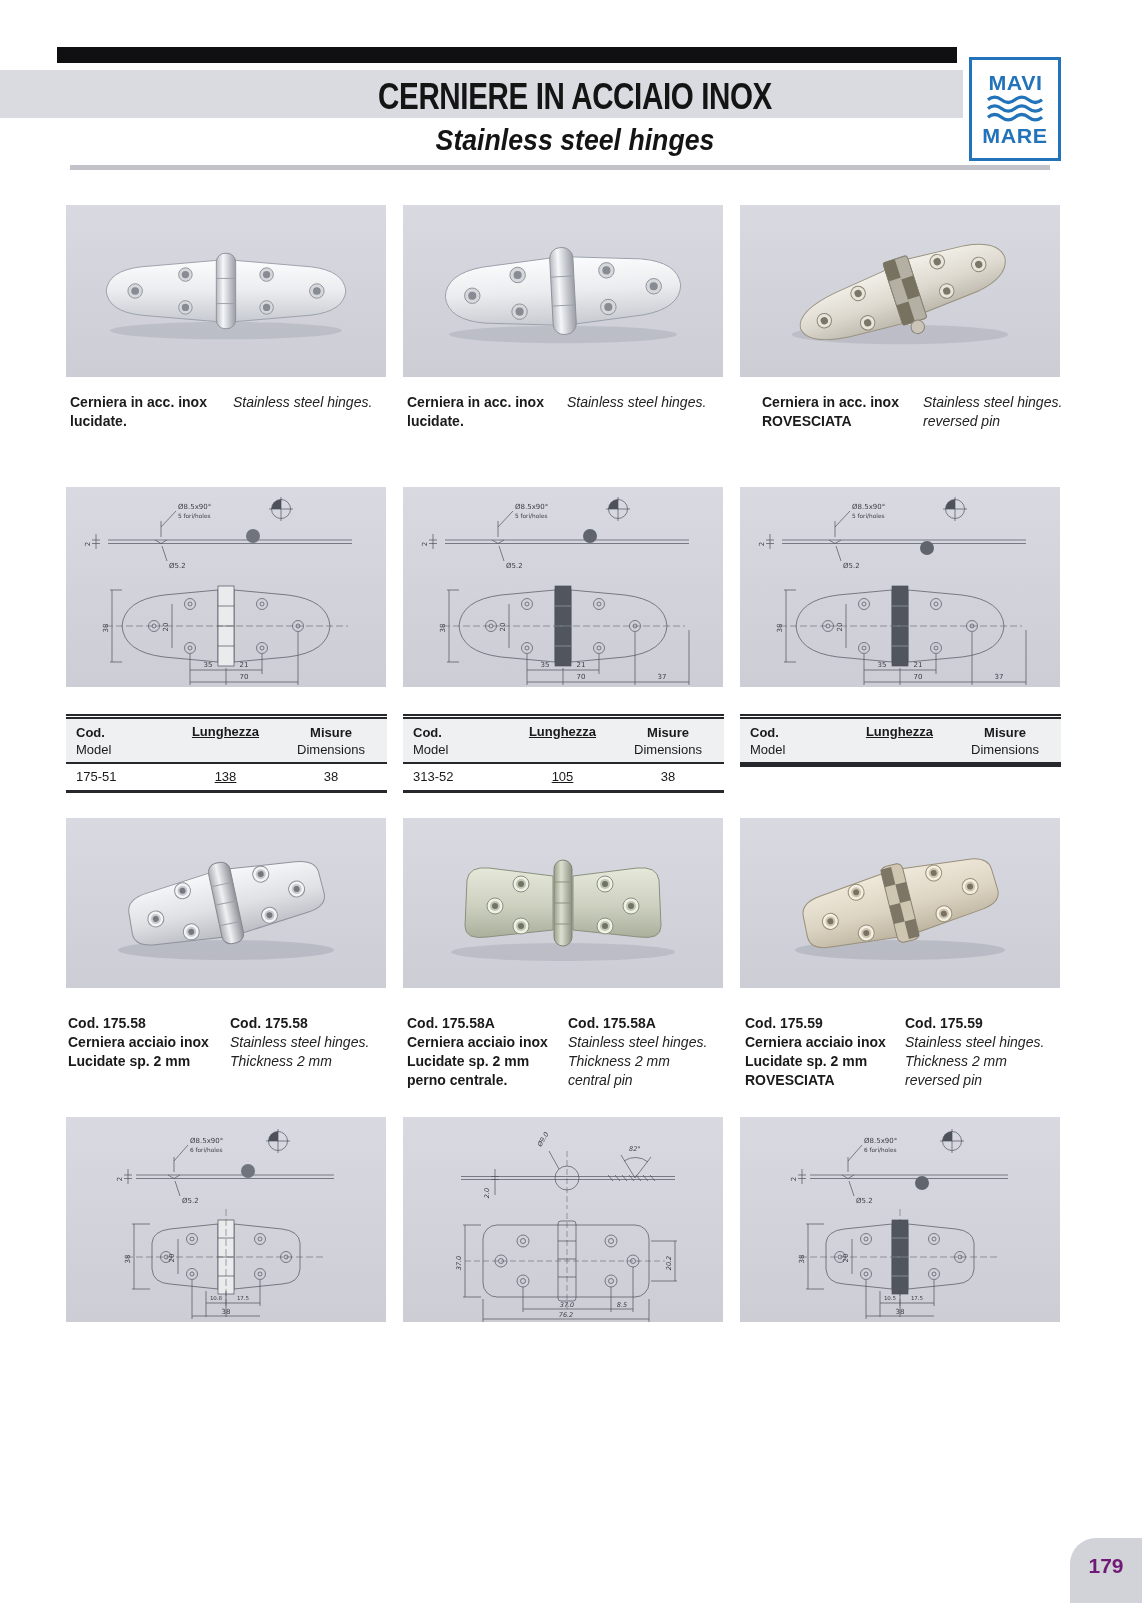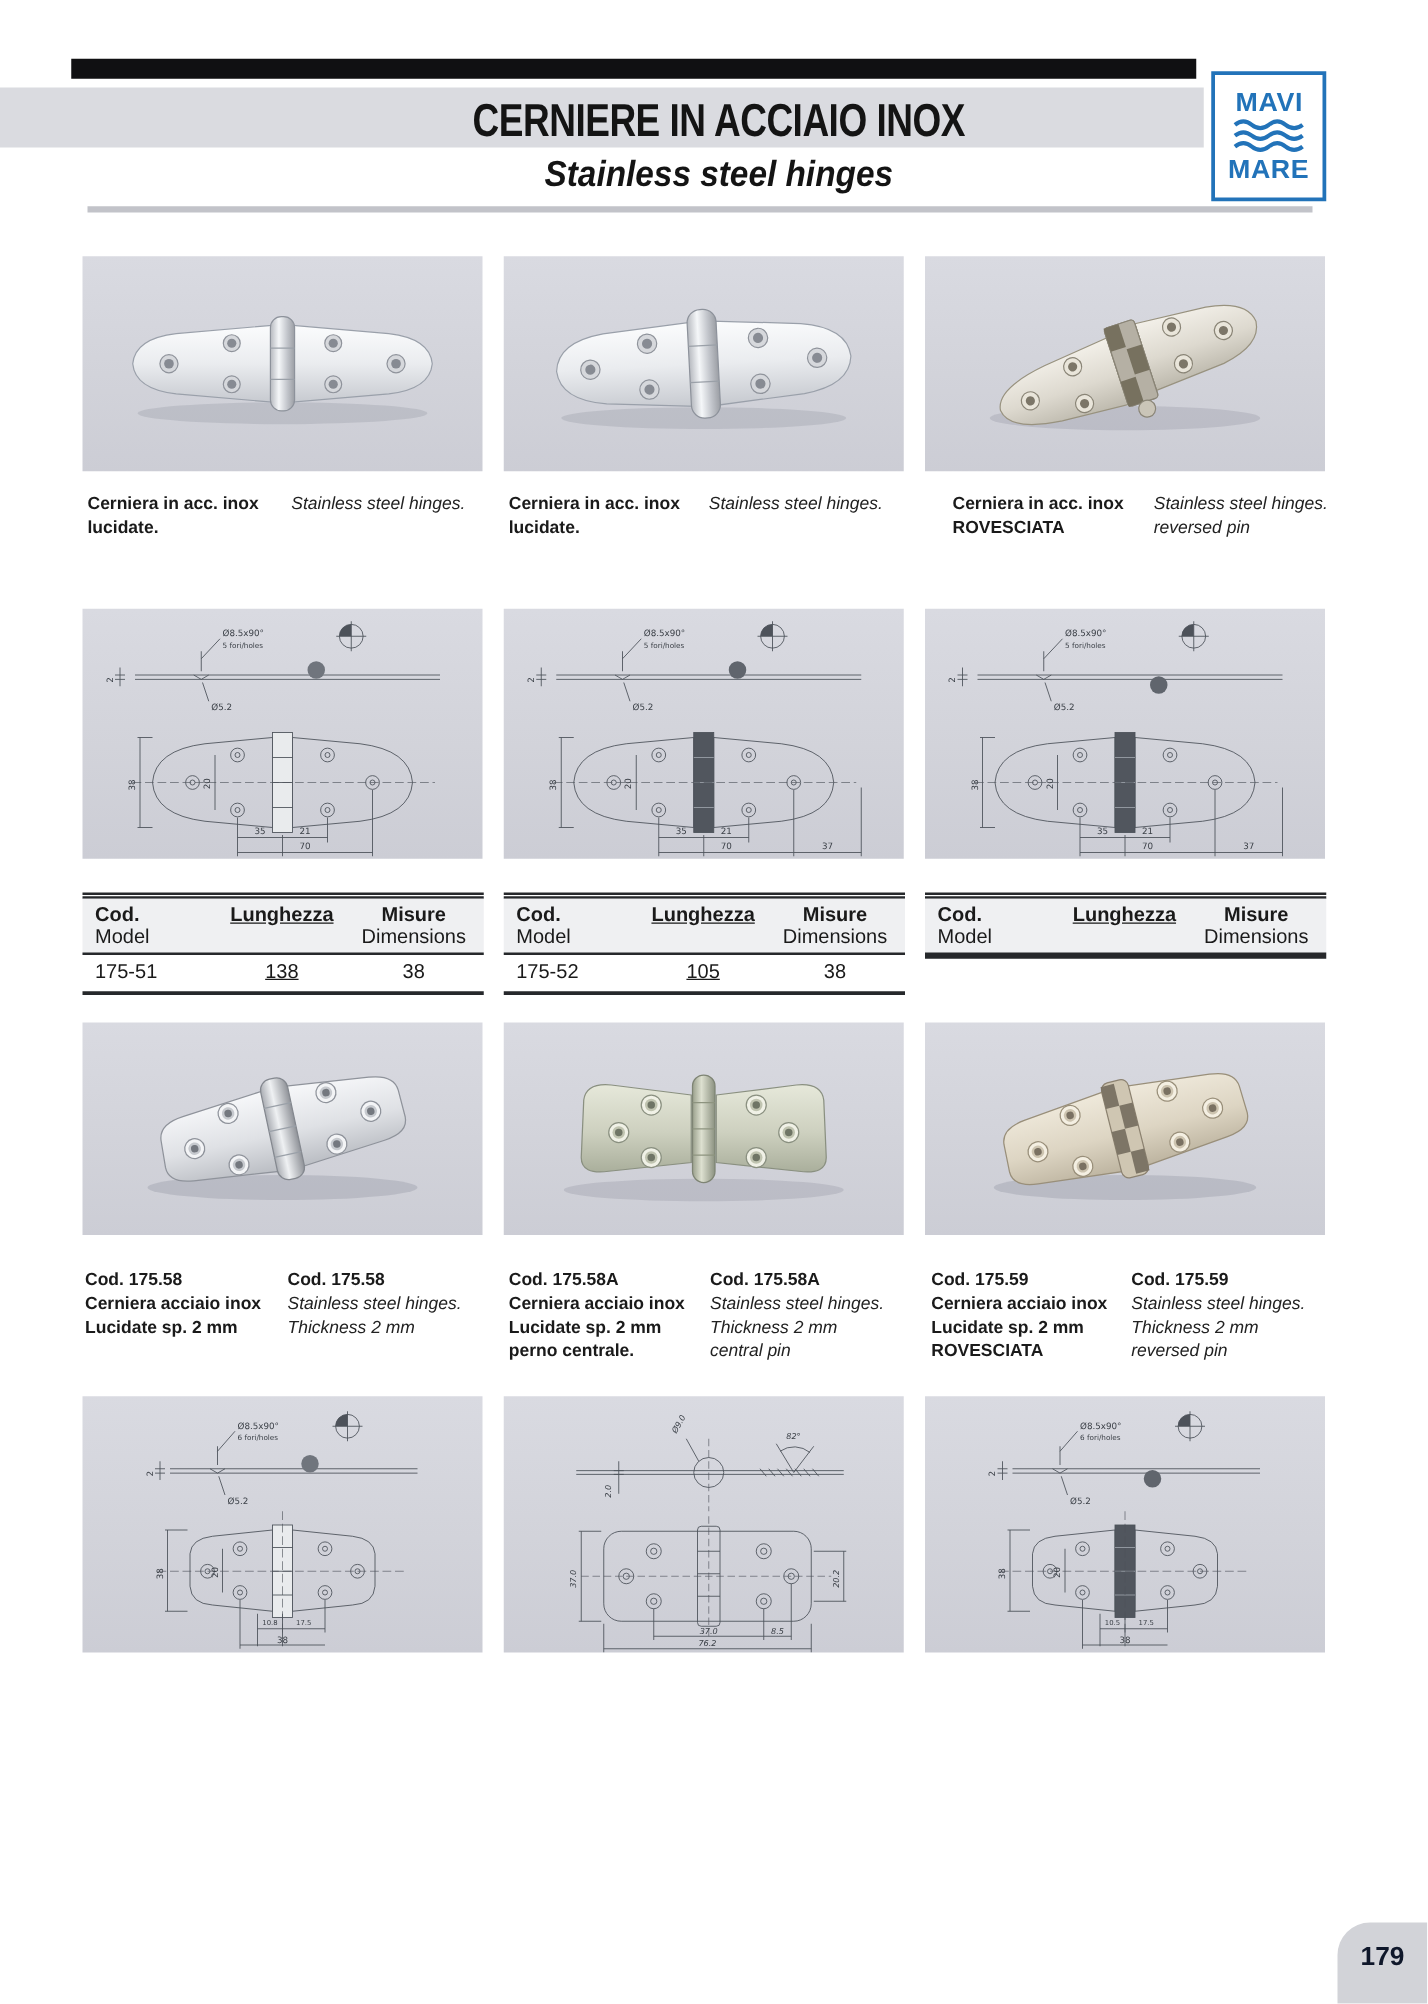--- a/index.html
+++ b/index.html
@@ -20,31 +20,31 @@
             transform:scaleX(1.02);}
   .panel{position:absolute;width:320px;background:linear-gradient(180deg,#d9dae1 0%,#d2d3da 55%,#cccdd5 100%);}
   .c1{left:66px;} .c2{left:403px;} .c3{left:740px;}
   .ph1{top:205px;height:172px;} .dr1{top:487px;height:200px;}
   .ph2{top:818px;height:170px;} .dr2{top:1117px;height:205px;}
   .cap{font-size:14px;line-height:19px;white-space:nowrap;}
   .cap-it{font-weight:bold;}
   .cap-en{font-style:italic;color:#222;}
   .cap-en .b1{font-weight:bold;font-style:normal;color:#1a1a1a;}
   .spec-table{width:321px;border-top:5px double #26282b;border-bottom:3px solid #26282b;
-              background:#fff;font-size:16px;box-sizing:border-box;}
+              background:#fff;font-size:13px;box-sizing:border-box;}
   .sp-head{display:flex;background:#eff0f2;border-bottom:2px solid #26282b;padding:5px 0 4px;}
   .sp-row{display:flex;padding:5px 0 6px;}
   .sp-c1{width:96px;padding-left:10px;}
   .sp-c2{flex:1;text-align:center;text-decoration:underline;}
   .sp-c3{width:104px;text-align:center;padding-right:4px;}
   .sp-c1 span,.sp-c3 span{display:block;line-height:17px;}
   .b{font-weight:bold;}
   .tab{left:1070px;top:1538px;width:72px;height:65px;background:#d2d3d8;
        border-top-left-radius:26px;display:flex;align-items:center;justify-content:center;}
-  .tab-num{font-size:21px;font-weight:bold;padding-bottom:10px;color:#0f172a;}
+  .tab-num{font-size:21px;font-weight:bold;padding-bottom:10px;color:#701a75;}
   svg text{font-family:"DejaVu Sans",sans-serif;}
 </style>
 </head>
 <body>
 
 <div class="page">
 
   <div class="abs blackbar"></div>
   <div class="abs band"></div>
   <div class="abs title">CERNIERE IN ACCIAIO INOX</div>
@@ -405,21 +405,21 @@
           <span class="b">Cod.</span>
           <span>Model</span>
         </div>
       <div class="sp-c2 b">Lunghezza</div>
       <div class="sp-c3">
           <span class="b">Misure</span>
           <span>Dimensions</span>
         </div>
     </div>
     <div class="sp-row">
-      <div class="sp-c1">175-52</div>
+      <div class="sp-c1">313-52</div>
       <div class="sp-c2">105</div>
       <div class="sp-c3">38</div>
     </div>
   </div>
   <div class="abs spec-table c3" style="top:714px">
     <div class="sp-head">
       <div class="sp-c1">
           <span class="b">Cod.</span>
           <span>Model</span>
         </div>

